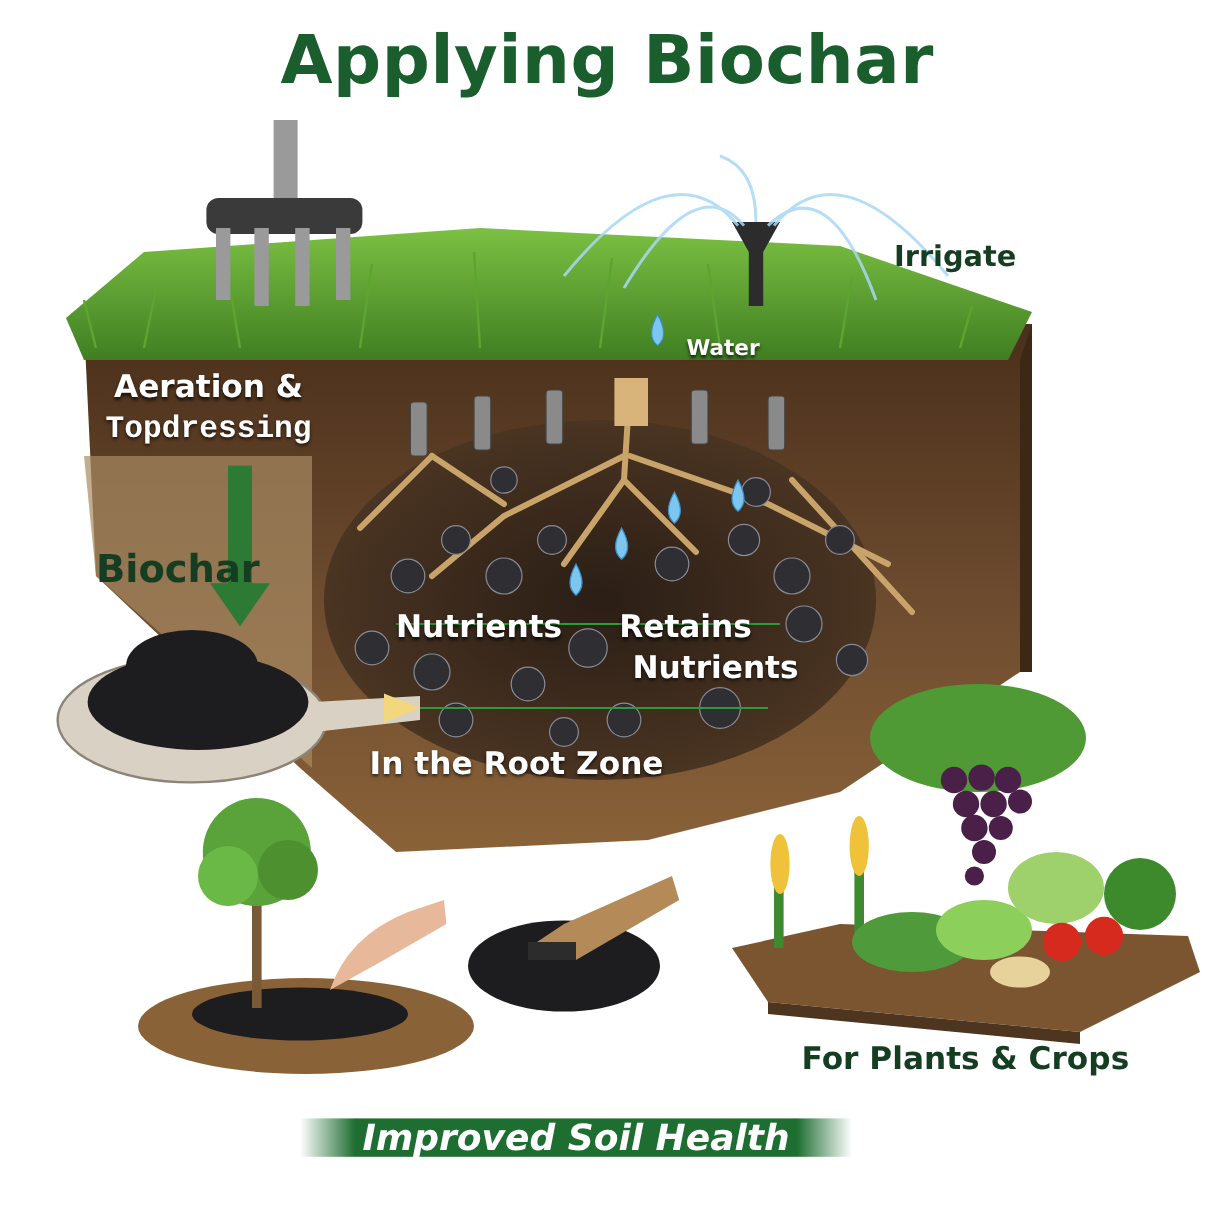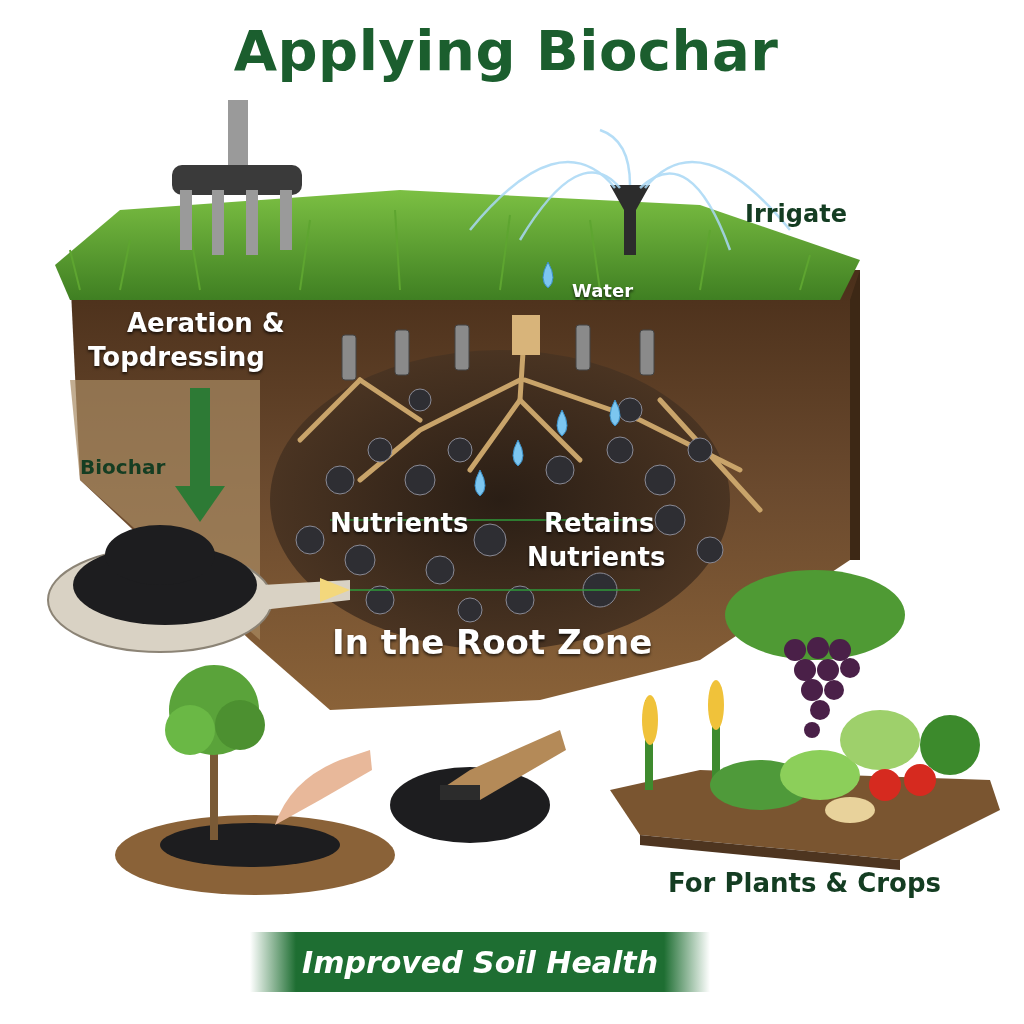--- a/index.html
+++ b/index.html
@@ -2,21 +2,21 @@
 <html><head>
 <meta charset="utf-8">
 <style>
   * { box-sizing: border-box; margin: 0; padding: 0; }
   html, body { width: 1024px; height: 1024px; background: #ffffff; overflow: hidden; }
   body { position: relative; font-family: "DejaVu Sans", "Liberation Sans", sans-serif; }
   .abs { position: absolute; }
   .title { left: 0; width: 1012px; top: 18px; text-align: center; font-size: 56px; font-weight: bold; color: #1b5e2e; letter-spacing: 0.5px; }
   .lbl-white { color: #fff; font-weight: bold; text-shadow: 0 2px 3px rgba(0,0,0,0.7); }
   .lbl-green { color: #143d22; font-weight: bold; text-align: center; }
-  .banner { left: 250px; top: 932px; width: 460px; height: 60px;
+  .banner { left: 250px; top: 932px; width: 460px; height: 32px;
     background: linear-gradient(90deg, rgba(30,110,50,0) 0%, #1e6e32 10%, #1e6e32 90%, rgba(30,110,50,0) 100%);
     display:flex; align-items:center; justify-content:center; }
   .banner span { color:#fff; font-style: italic; font-weight: bold; font-size: 30px; }
 </style>
 </head>
 <body>
 
 <div class="abs title">Applying Biochar</div>
 
 <svg class="abs" style="left:0;top:0" width="1024" height="1024">
@@ -195,24 +195,24 @@
       <circle cx="812" cy="690" r="11"></circle>
         <circle cx="834" cy="690" r="10"></circle>
       <circle cx="820" cy="710" r="10"></circle>
         <circle cx="812" cy="730" r="8"></circle>
     </g>
   </g>
 </svg>
 
 <div class="abs lbl-green" style="left:745px;top:200px;font-size:24px;">Irrigate</div>
 <div class="abs lbl-white" style="left:572px;top:280px;font-size:18px;">Water</div>
-<div class="abs lbl-white" style="left:95px;top:308px;font-size:26px;margin-left:32px;">Aeration &amp;</div>
-<div class="abs lbl-white" style="left:88px;top:342px;font-size:26px;">Topdressing</div>
-<div class="abs lbl-green" style="left:80px;top:455px;font-size:20px;">Biochar</div>
+<div class="abs lbl-white" style="left:95px;top:308px;font-size:26px;">Aeration &amp;</div>
+<div class="abs lbl-white" style="left:88px;top:342px;font-size:26px;font-family:Liberation Mono, monospace;">Topdressing</div>
+<div class="abs lbl-green" style="left:80px;top:455px;font-size:32px;">Biochar</div>
 <div class="abs lbl-white" style="left:330px;top:508px;font-size:26px;">Nutrients</div>
-<div class="abs lbl-white" style="left:544px;top:508px;font-size:26px;">Retains</div>
+<div class="abs lbl-white" style="left:516px;top:508px;font-size:26px;">Retains</div>
 <div class="abs lbl-white" style="left:527px;top:542px;font-size:26px;">Nutrients</div>
-<div class="abs lbl-white" style="left:332px;top:622px;font-size:34px;">In the Root Zone</div>
+<div class="abs lbl-white" style="left:308px;top:622px;font-size:26px;">In the Root Zone</div>
 <div class="abs lbl-green" style="left:655px;top:868px;font-size:26px;margin-left:13px;">For Plants &amp; Crops</div>
 
 <div class="abs banner">
   <span>Improved Soil Health</span>
 </div>
 
 </body></html>

